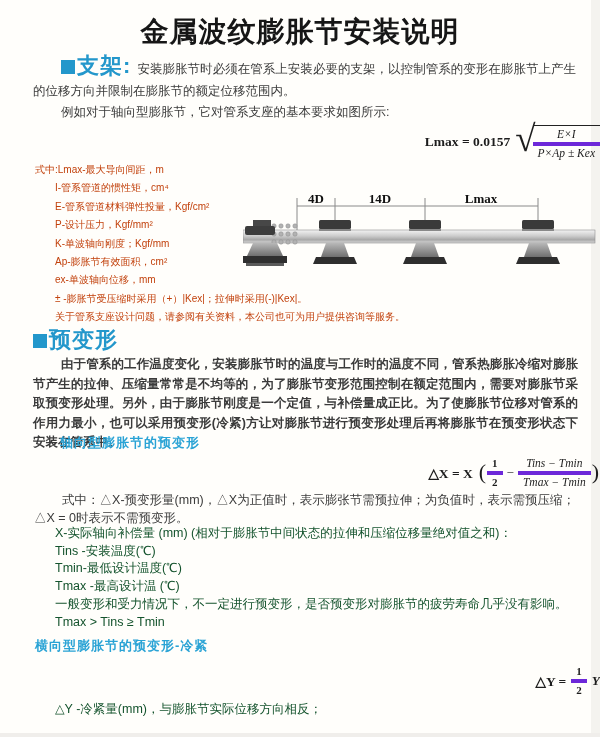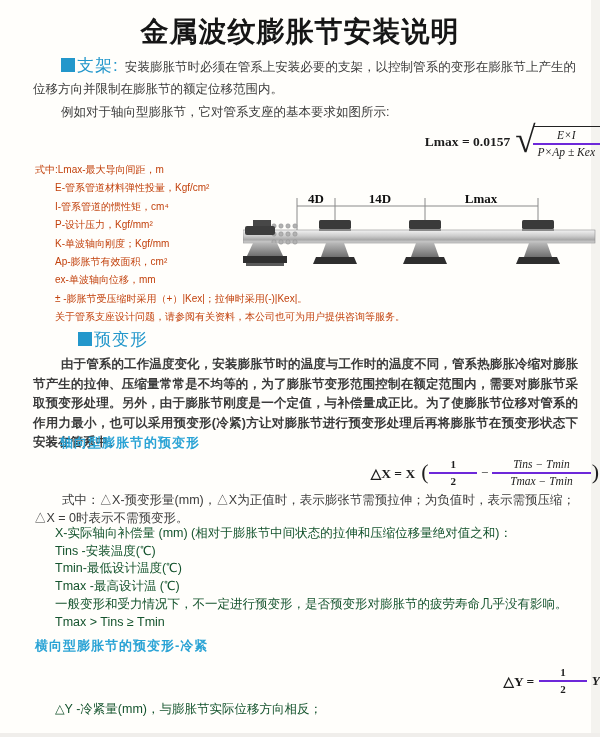--- a/index.html
+++ b/index.html
@@ -28,38 +28,38 @@
     position:absolute;font-size:12.5px;line-height:21px;
     text-align:justify;color:#3b3b3b;
   }
   .indent{text-indent:28px;}
 
   .sec-marker{
     display:inline-block;width:14px;height:14px;
     background:var(--accent);vertical-align:-1px;margin-right:2px;
   }
   .sec-head{
-    color:var(--accent);font-size:17px;font-weight:normal;
+    color:var(--accent);font-size:22px;font-weight:bold;
     letter-spacing:1px;margin-right:6px;
   }
   .sub-head{
     position:absolute;color:var(--subheader);
     font-size:13px;font-weight:bold;letter-spacing:1px;
   }
 
   
   .formula{
     position:absolute;left:0;right:0;
     display:flex;justify-content:flex-end;align-items:center;
     font-family:"Liberation Serif", serif;color:#1d1d1d;
   }
   .fp{font-weight:bold;font-size:13.5px;margin-right:5px;}
   .frac{display:inline-flex;flex-direction:column;text-align:center;font-size:11.5px;line-height:13px;}
-  .frac .num{padding:0 21px 1px;}
-  .frac .den{border-top:2px solid #6d28d9;padding:1px 5px 0;}
+  .frac .num{padding:0 5px 1px;}
+  .frac .den{border-top:4px solid #6d28d9;padding:1px 5px 0;}
   .frac.ital{font-style:italic;}
   .sqrt{display:inline-flex;align-items:flex-start;}
   .radical{font-size:37px;line-height:26px;font-weight:400;transform:translateY(1px);}
   .sqrt .frac{border-top:1.6px solid #222;margin-left:-3px;padding-top:2px;}
   .paren{font-size:22px;font-weight:400;line-height:22px;margin:0 1px;transform:translateY(-1px);}
   .op{font-size:13px;margin:0 4px;}
   .fsuffix{font-weight:bold;font-style:italic;font-size:13.5px;margin-left:5px;}
   .half{font-size:11px;font-weight:bold;}
 
   
@@ -92,22 +92,22 @@
     <span class="radical">√</span>
     <span class="frac ital">
       <span class="num">E×I</span>
       <span class="den">P×Ap ± Kex</span>
     </span>
   </span>
 </div>
 
 <div class="legend" style="left:35px;top:161px;">
   <div>式中:Lmax-最大导向间距，m</div>
+  <div>I-管系管道的惯性矩，cm⁴</div>
   <div>E-管系管道材料弹性投量，Kgf/cm²</div>
-  <div>I-管系管道的惯性矩，cm⁴</div>
   <div>P-设计压力，Kgf/mm²</div>
   <div>K-单波轴向刚度；Kgf/mm</div>
   <div>Ap-膨胀节有效面积，cm²</div>
   <div>ex-单波轴向位移，mm</div>
   <div>± -膨胀节受压缩时采用（+）|Kex|；拉伸时采用(-)|Kex|。</div>
   <div>关于管系支座设计问题，请参阅有关资料，本公司也可为用户提供咨询等服务。</div>
 </div>
 
 <div class="diagram">
   <svg width="355" height="98" viewBox="0 0 355 98" xmlns="http://www.w3.org/2000/svg">
@@ -174,21 +174,21 @@
     </g>
     <g>
       <rect x="279" y="30" width="32" height="9" rx="1.5" fill="#3a3a3a"></rect>
       <rect x="279" y="39" width="32" height="2" fill="#898989"></rect>
       <path d="M286 53 L304 53 L309 67 L281 67 Z" fill="url(#sg)"></path>
       <path d="M276 67 L314 67 L317 74 L273 74 Z" fill="#2e2e2e"></path>
     </g>
   </svg>
 </div>
 
-<div class="para" style="left:33px;top:329px;margin-left:45px;">
+<div class="para" style="left:33px;top:329px;">
   <span class="sec-marker"></span><span class="sec-head">预变形</span>
 </div>
 <div class="para indent" style="left:33px;right:22px;top:355px;line-height:19.5px;font-weight:bold;">由于管系的工作温度变化，安装膨胀节时的温度与工作时的温度不同，管系热膨胀冷缩对膨胀节产生的拉伸、压缩量常常是不均等的，为了膨胀节变形范围控制在额定范围内，需要对膨胀节采取预变形处理。另外，由于膨胀节刚度是一个定值，与补偿量成正比。为了使膨胀节位移对管系的作用力最小，也可以采用预变形(冷紧)方让对膨胀节进行预变形处理后再将膨胀节在预变形状态下安装在管系中。</div>
 
 <div class="sub-head" style="left:60px;top:434px;">轴向型膨胀节的预变形</div>
 
 <div class="formula" style="top:457px;height:32px;">
   <span class="fp">△X = X</span>
   <span class="paren">(</span>
   <span class="frac">

